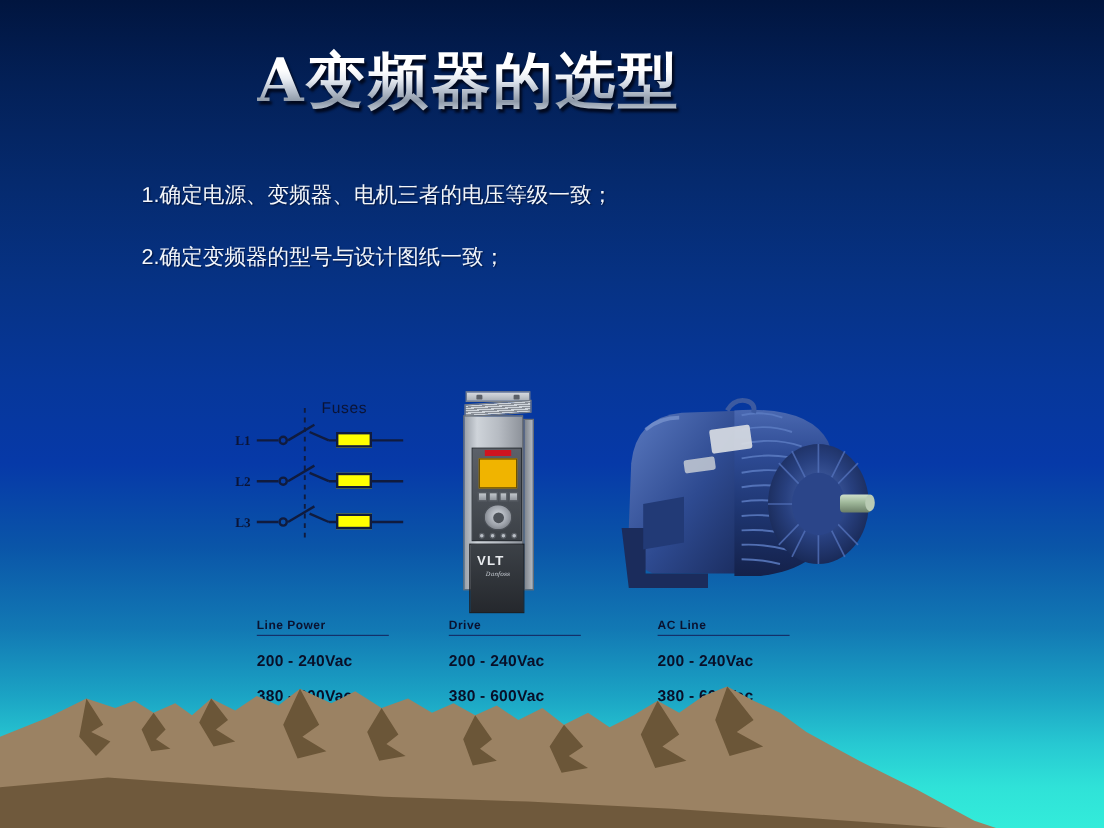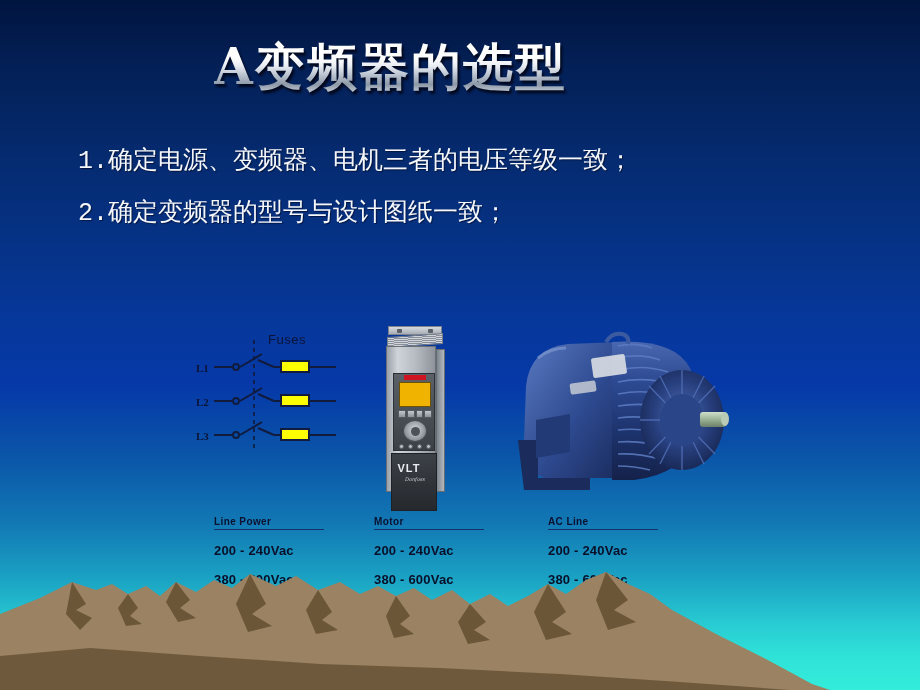--- a/index.html
+++ b/index.html
@@ -68,26 +68,27 @@
   }
 
   
   .bullets {
     position: absolute;
     top: 136px;
     left: 78px;
     width: 800px;
   }
   .bullet-line {
-    font-family: Liberation Mono, monospace;
-    font-size: 25px;
+    font-family: Liberation Sans, sans-serif;
+    font-size: 18px;
     color: #f4f7fb;
     line-height: 52px;
     white-space: nowrap;
     text-shadow: 1px 1px 1px rgba(0,0,20,0.55);
+    margin-left: 40px;
   }
 
   
   .graphic {
     position: absolute;
     left: 0;
     top: 318px;
     width: 920px;
     height: 210px;
   }
@@ -509,21 +510,21 @@
   </div>
 
   <div class="table">
     <div class="col col-0">
       <div class="col-head">Line Power</div>
       <div class="col-cell">200 - 240Vac</div>
       <div class="col-cell">380 - 600Vac</div>
       <div class="col-cell">550 - 600Vac</div>
     </div>
     <div class="col col-1">
-      <div class="col-head">Motor</div>
+      <div class="col-head">Drive</div>
       <div class="col-cell">200 - 240Vac</div>
       <div class="col-cell">380 - 600Vac</div>
       <div class="col-cell">550 - 600Vac</div>
     </div>
     <div class="col col-2">
       <div class="col-head">AC Line</div>
       <div class="col-cell">200 - 240Vac</div>
       <div class="col-cell">380 - 600Vac</div>
       <div class="col-cell">550 - 600Vac</div>
     </div>

